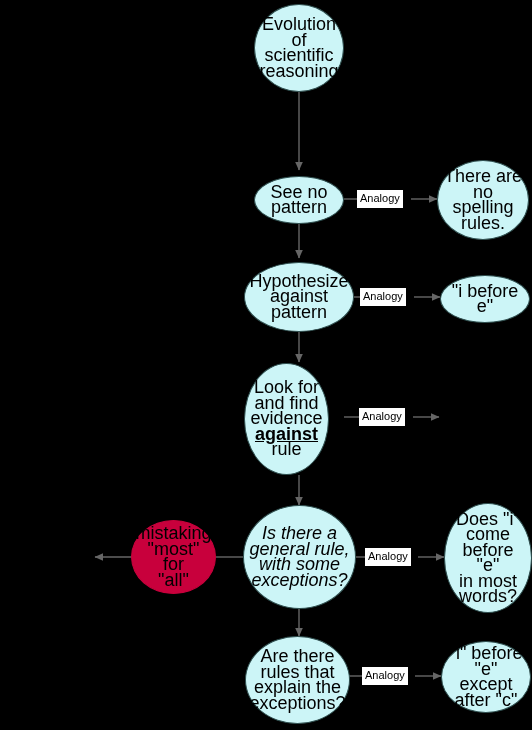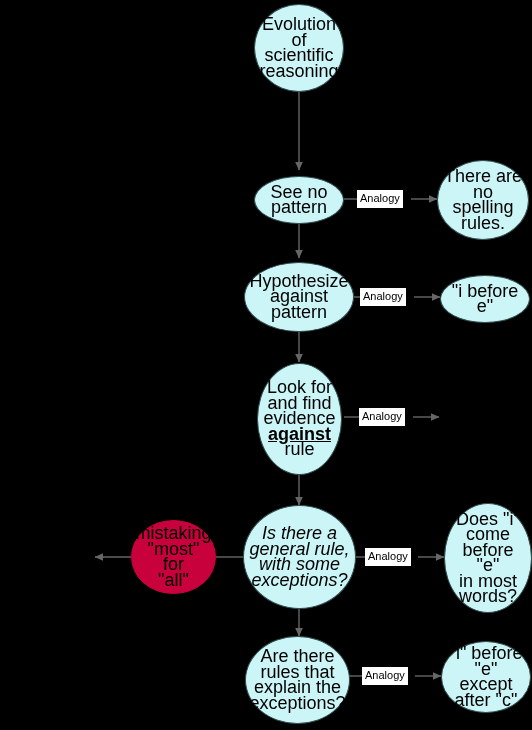--- a/index.html
+++ b/index.html
@@ -157,21 +157,21 @@
     <span class="txt">Hypothesize
 against
 pattern</span>
   </div>
 
   <div class="node cyan" style="left:440px; top:275px; width:90px; height:48px;">
     <span class="txt">"i before
 e"</span>
   </div>
 
-  <div class="node cyan emph" style="left:257px; top:363px; width:85px; height:112px;">
+  <div class="node cyan emph" style="left:244px; top:363px; width:85px; height:112px;">
     <span class="txt"><span>Look for
 and find
 evidence
 </span><b>against </b><span>
 rule</span></span>
   </div>
 
 
   <div class="node cyan" style="left:243px; top:505px; width:113px; height:104px;font-style:italic;">
     <span class="txt">Is there a

